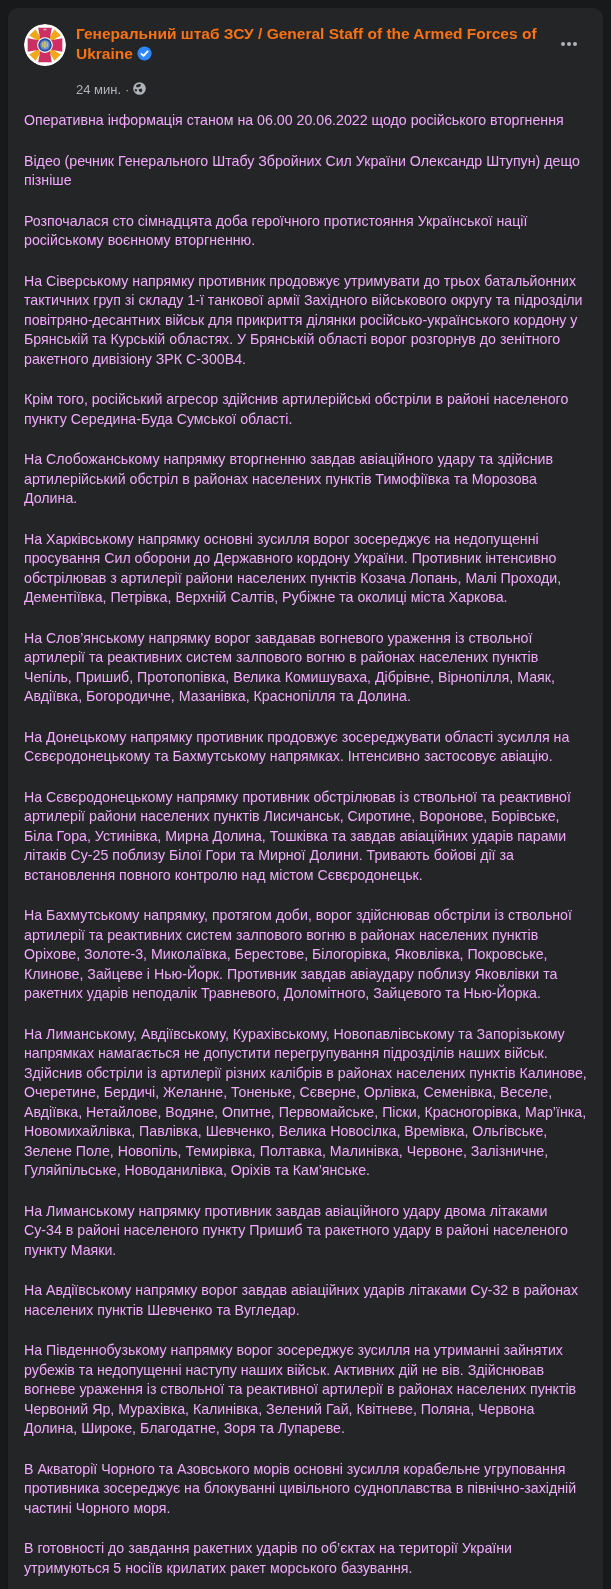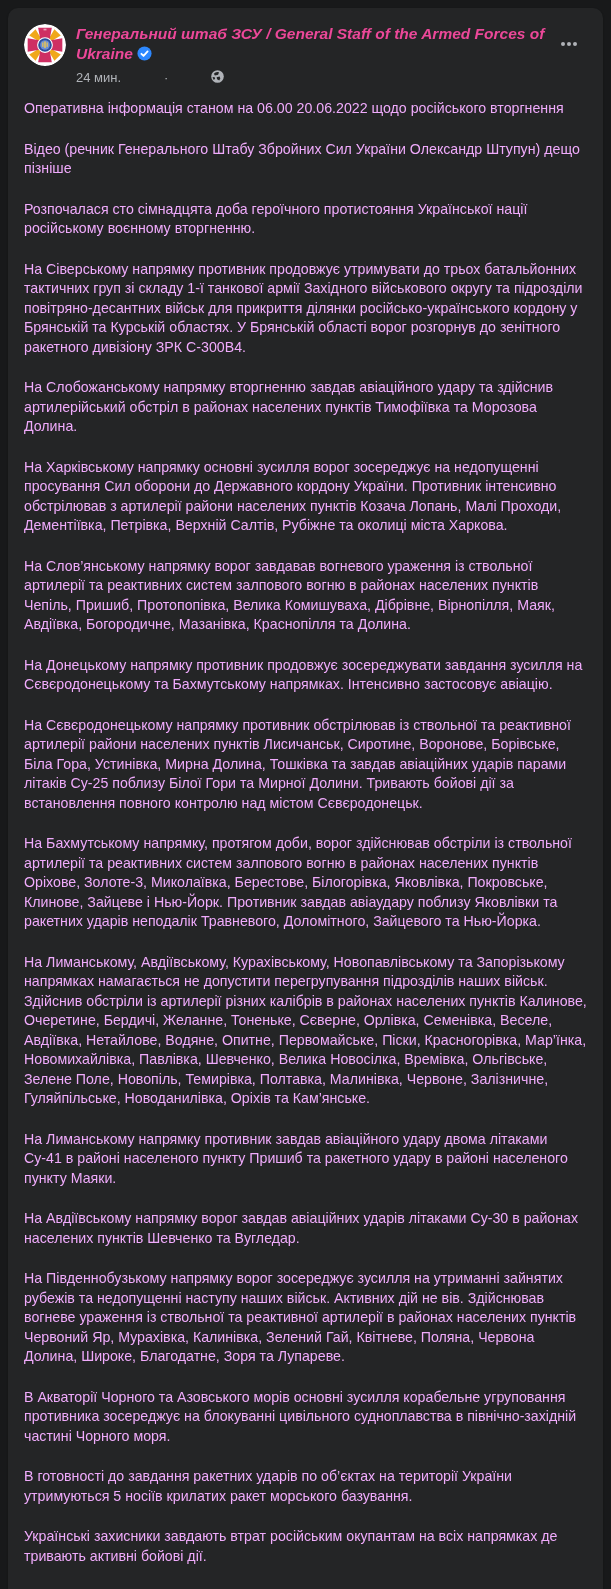--- a/index.html
+++ b/index.html
@@ -26,40 +26,38 @@
   }
   .avatar {
     width: 42px; height: 42px;
     flex: 0 0 42px;
     border-radius: 50%;
     overflow: hidden;
     cursor: pointer;
   }
   .header-text { flex: 1; margin-left: 10px; min-width: 0; }
   .page-name {
-    color: #ec4899;
+    color: #f97316;
     font-size: 15.5px;
     font-weight: bold;
     line-height: 20px;
     cursor: pointer;
-    font-style: italic;
   }
   .badge {
     display: inline-block;
     vertical-align: -2px;
     margin-left: 4px;
   }
   .meta {
-    margin-top: 3px;
+    margin-top: 15px;
     color: #B0B3B8;
     font-size: 13px;
     line-height: 16px;
     display: flex;
     align-items: center;
-    gap: 39px;
   }
   .meta .sep { margin: 0 4px; }
   .meta .globe { display: inline-block; margin-top: 1px; }
   .menu-btn {
     width: 36px; height: 36px;
     flex: 0 0 36px;
     margin: 2px 0 0 6px;
     border-radius: 50%;
     display: flex;
     align-items: center;
@@ -132,29 +130,30 @@
       </svg>
     </div>
 
   </div>
 
   <div class="post-text">
       <div class="para">Оперативна інформація станом на 06.00 20.06.2022 щодо російського вторгнення</div>
       <div class="para">Відео (речник Генерального Штабу Збройних Сил України Олександр Штупун) дещо пізніше</div>
       <div class="para">Розпочалася сто сімнадцята доба героїчного протистояння Української нації російському воєнному вторгненню.</div>
       <div class="para">На Сіверському напрямку противник продовжує утримувати до трьох батальйонних тактичних груп зі складу 1-ї танкової армії Західного військового округу та підрозділи повітряно-десантних військ для прикриття ділянки російсько-українського кордону у Брянській та Курській областях. У Брянській області ворог розгорнув до зенітного ракетного дивізіону ЗРК С-300В4.</div>
+      <div class="para">Крім того, російський агресор здійснив артилерійські обстріли в районі населеного пункту Середина-Буда Сумської області.</div>
       <div class="para">На Слобожанському напрямку вторгненню завдав авіаційного удару та здійснив артилерійський обстріл в районах населених пунктів Тимофіївка та Морозова Долина.</div>
       <div class="para">На Харківському напрямку основні зусилля ворог зосереджує на недопущенні просування Сил оборони до Державного кордону України. Противник інтенсивно обстрілював з артилерії райони населених пунктів Козача Лопань, Малі Проходи, Дементіївка, Петрівка, Верхній Салтів, Рубіжне та околиці міста Харкова.</div>
       <div class="para">На Слов’янському напрямку ворог завдавав вогневого ураження із ствольної артилерії та реактивних систем залпового вогню в районах населених пунктів Чепіль, Пришиб, Протопопівка, Велика Комишуваха, Дібрівне, Вірнопілля, Маяк, Авдіївка, Богородичне, Мазанівка, Краснопілля та Долина.</div>
-      <div class="para">На Донецькому напрямку противник продовжує зосереджувати завдання зусилля на Сєвєродонецькому та Бахмутському напрямках. Інтенсивно застосовує авіацію.</div>
+      <div class="para">На Донецькому напрямку противник продовжує зосереджувати області зусилля на Сєвєродонецькому та Бахмутському напрямках. Інтенсивно застосовує авіацію.</div>
       <div class="para">На Сєвєродонецькому напрямку противник обстрілював із ствольної та реактивної артилерії райони населених пунктів Лисичанськ, Сиротине, Воронове, Борівське, Біла Гора, Устинівка, Мирна Долина, Тошківка та завдав авіаційних ударів парами літаків Су-25 поблизу Білої Гори та Мирної Долини. Тривають бойові дії за встановлення повного контролю над містом Сєвєродонецьк.</div>
       <div class="para">На Бахмутському напрямку, протягом доби, ворог здійснював обстріли із ствольної артилерії та реактивних систем залпового вогню в районах населених пунктів Оріхове, Золоте-3, Миколаївка, Берестове, Білогорівка, Яковлівка, Покровське, Клинове, Зайцеве і Нью-Йорк. Противник завдав авіаудару поблизу Яковлівки та ракетних ударів неподалік Травневого, Доломітного, Зайцевого та Нью-Йорка.</div>
       <div class="para">На Лиманському, Авдіївському, Курахівському, Новопавлівському та Запорізькому напрямках намагається не допустити перегрупування підрозділів наших військ. Здійснив обстріли із артилерії різних калібрів в районах населених пунктів Калинове, Очеретине, Бердичі, Желанне, Тоненьке, Сєверне, Орлівка, Семенівка, Веселе, Авдіївка, Нетайлове, Водяне, Опитне, Первомайське, Піски, Красногорівка, Мар’їнка, Новомихайлівка, Павлівка, Шевченко, Велика Новосілка, Времівка, Ольгівське, Зелене Поле, Новопіль, Темирівка, Полтавка, Малинівка, Червоне, Залізничне, Гуляйпільське, Новоданилівка, Оріхів та Кам’янське.</div>
-      <div class="para">На Лиманському напрямку противник завдав авіаційного удару двома літаками Су-41 в районі населеного пункту Пришиб та ракетного удару в районі населеного пункту Маяки.</div>
-      <div class="para">На Авдіївському напрямку ворог завдав авіаційних ударів літаками Су-30 в районах населених пунктів Шевченко та Вугледар.</div>
+      <div class="para">На Лиманському напрямку противник завдав авіаційного удару двома літаками Су-34 в районі населеного пункту Пришиб та ракетного удару в районі населеного пункту Маяки.</div>
+      <div class="para">На Авдіївському напрямку ворог завдав авіаційних ударів літаками Су-32 в районах населених пунктів Шевченко та Вугледар.</div>
       <div class="para">На Південнобузькому напрямку ворог зосереджує зусилля на утриманні зайнятих рубежів та недопущенні наступу наших військ. Активних дій не вів. Здійснював вогневе ураження із ствольної та реактивної артилерії в районах населених пунктів Червоний Яр, Мурахівка, Калинівка, Зелений Гай, Квітневе, Поляна, Червона Долина, Широке, Благодатне, Зоря та Лупареве.</div>
       <div class="para">В Акваторії Чорного та Азовського морів основні зусилля корабельне угруповання противника зосереджує на блокуванні цивільного судноплавства в північно-західній частині Чорного моря.</div>
       <div class="para">В готовності до завдання ракетних ударів по об’єктах на території України утримуються 5 носіїв крилатих ракет морського базування.</div>
       <div class="para">Українські захисники завдають втрат російським окупантам на всіх напрямках де тривають активні бойові дії.</div>
       <div class="para">Разом переможемо! Слава Шевченко!</div>
     </div>
 
 </div>
 
 </body></html>

